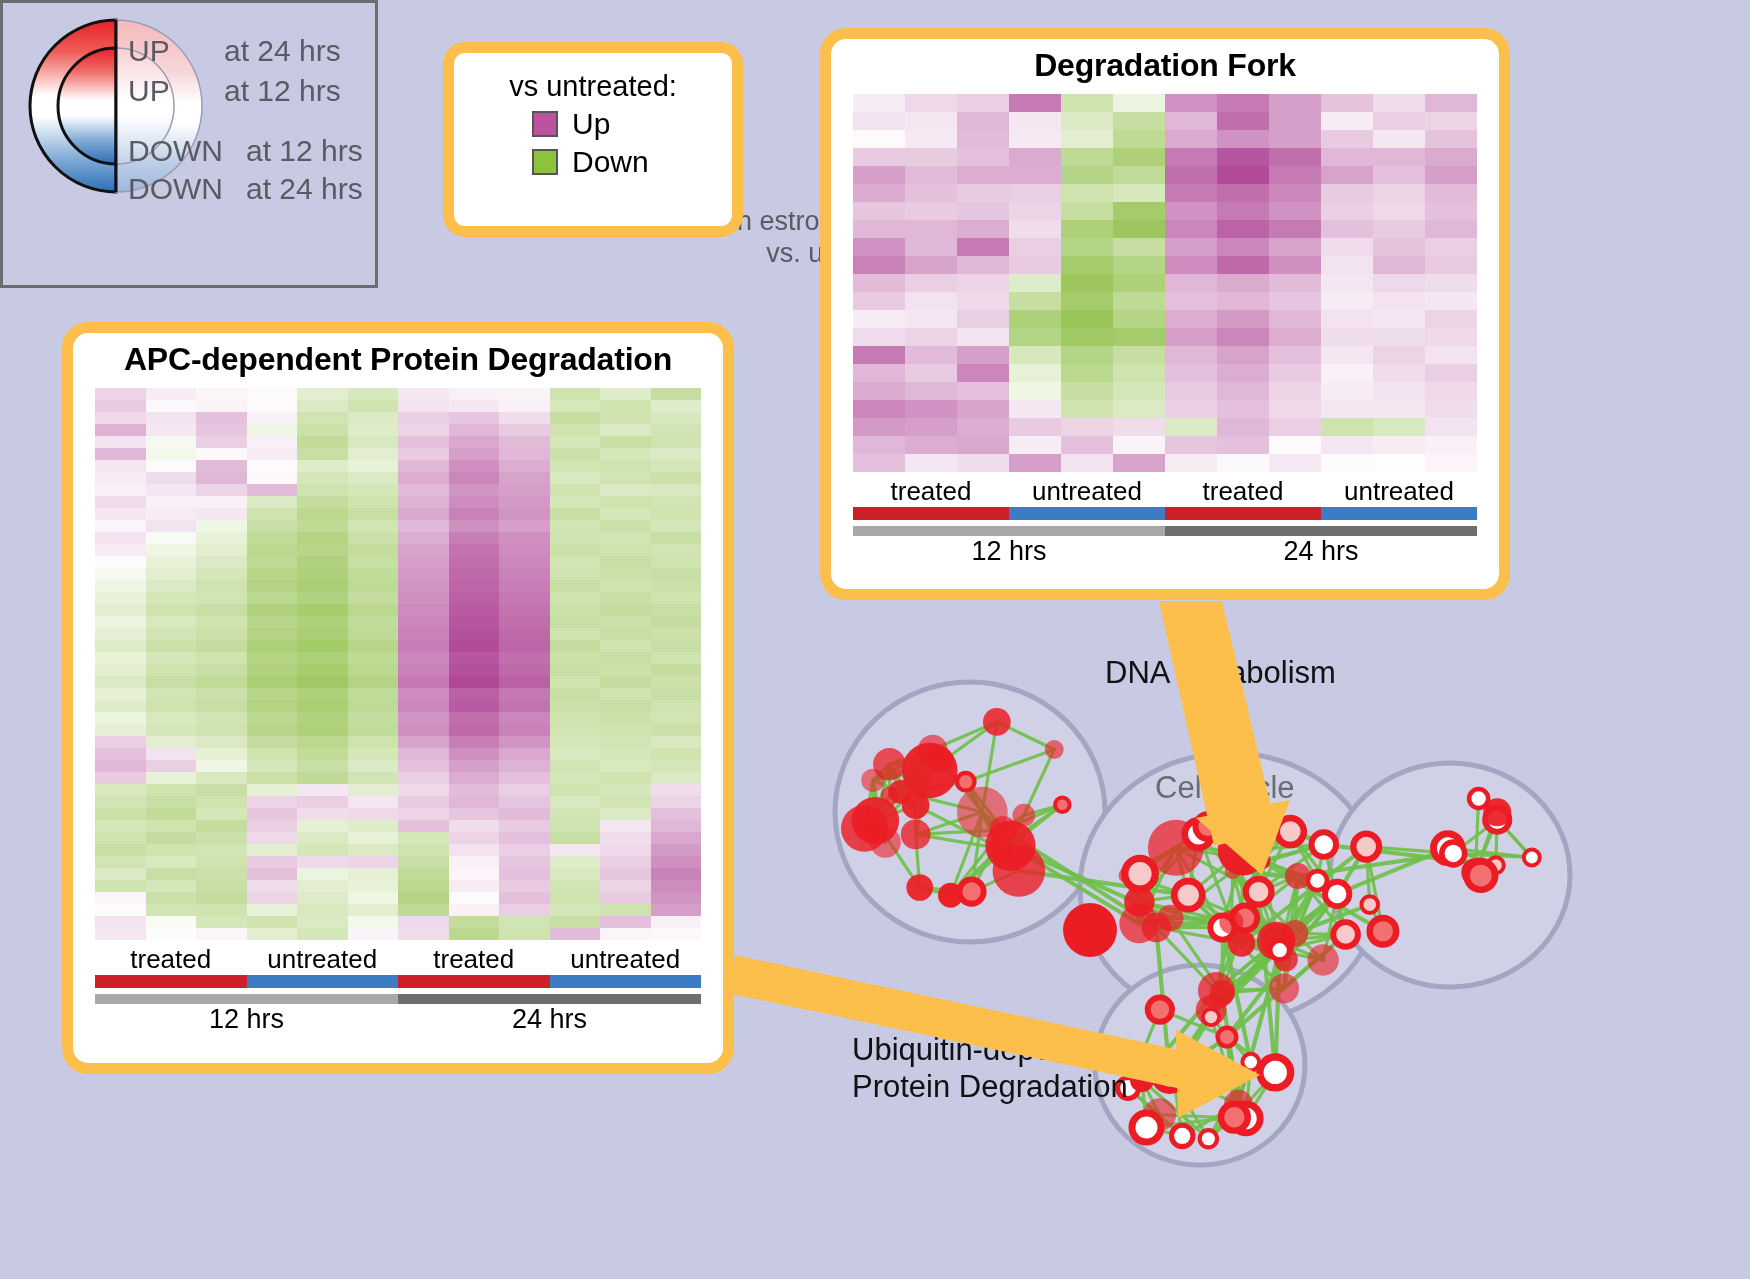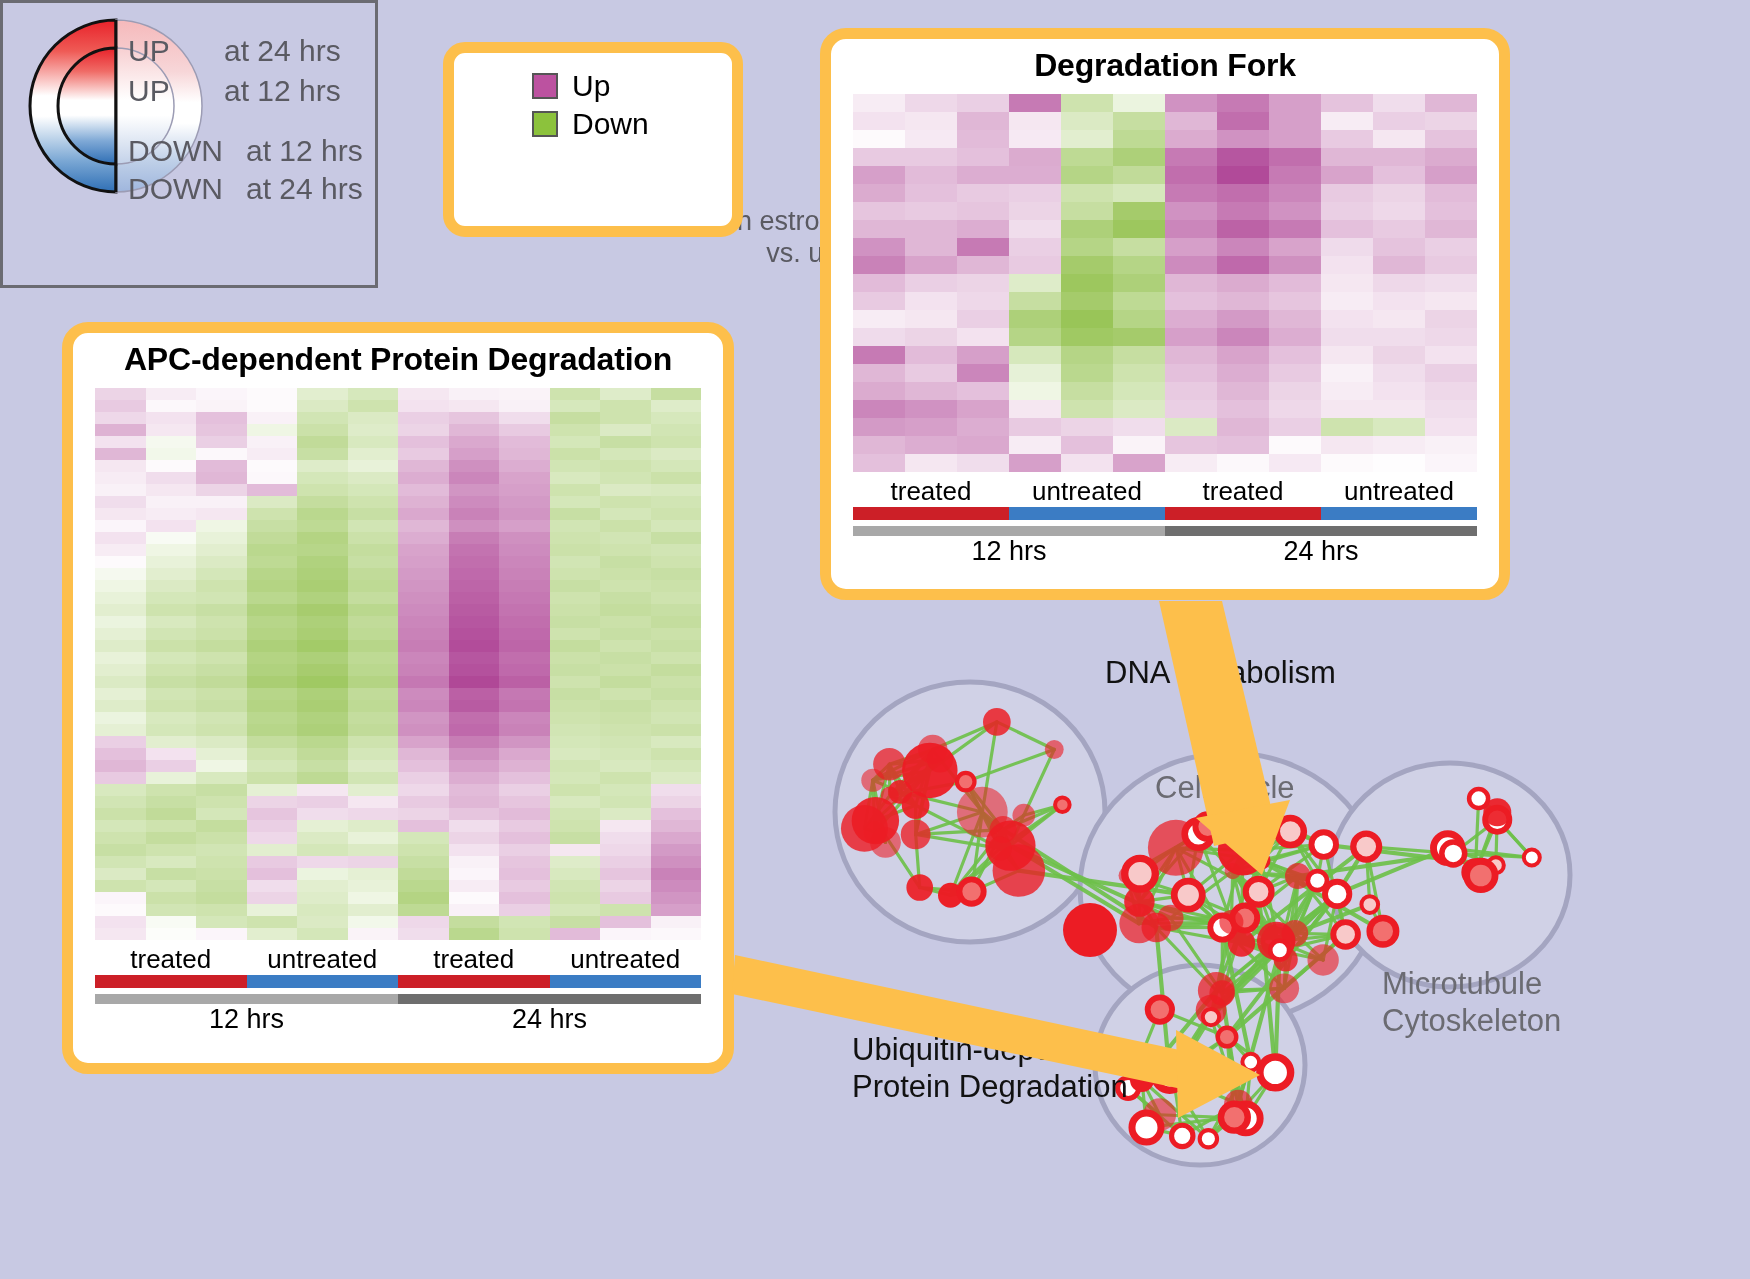--- a/index.html
+++ b/index.html
@@ -134,20 +134,21 @@
   <div class="key-row" style="left:246px;top:172px;">at 24 hrs</div>
 
   <div id="key-footer">
     <div>in estrogen-treated cells</div>
     <div>vs. untreated cells</div>
   </div>
 </div>
 
 <div id="legend-box" class="panel">
   <div id="legend-title">
+    <div>vs untreated:</div>
   </div>
   <div class="legend-item">
     <span class="legend-swatch" id="sw-up" style="background: rgb(188, 82, 160);"></span>
     <span class="legend-label">Up</span>
   </div>
   <div class="legend-item">
     <span class="legend-swatch" id="sw-down" style="background: rgb(140, 194, 60);"></span>
     <span class="legend-label">Down</span>
   </div>
 </div>
@@ -1405,22 +1406,20 @@
         <circle cx="436.99718669675804" cy="437.0721394638464" r="9.25917201070115" fill="#f2706f" stroke="#ec1c24" stroke-width="4.444402565136552"></circle>
         <circle cx="444.3350000150823" cy="517.1971930579305" r="13.420884345658123" fill="#f2706f" stroke="#ec1c24" stroke-width="6.442024485915899"></circle>
         <circle cx="356.4748586464161" cy="527.4577778644035" r="14.509958783630282" fill="#ffffff" stroke="#ec1c24" stroke-width="6.964780216142535"></circle>
         <circle cx="300" cy="330" r="27" fill="#ec1c24" fill-opacity="1"></circle>
         <circle cx="352" cy="480" r="12" fill="#ec1c24" fill-opacity="1"></circle>
       </g>
   </svg>
 
   <div class="net-label" style="left:315px;top:55px;font-size:31px;color:#111;">DNA Metabolism</div>
   <div class="net-label" style="left:365px;top:170px;font-size:31px;color:#6b6b72;">Cell Cycle</div>
-  <div class="net-label" style="left:592px;top:365px;font-size:31px;color:#6b6b72;line-height:1.2;text-align:left;">Microtubule
-Cytoskeleton</div>
   <div class="net-label" style="left:62px;top:432px;font-size:31px;color:#111;line-height:1.18;text-align:left;">Ubiquitin-dependent
 Protein Degradation</div>
 </div>
 
 <svg class="arrow-svg" width="1750" height="1279">
 
   <path d="M1159,601 L1222,601 L1277,832 L1214,846 Z" fill="#fdbf4b"></path>
   <path d="M1196,818 L1290,800 L1262,875 Z" fill="#fdbf4b"></path>
 
   <path d="M735,955 L1203,1055 L1196,1092 L732,994 Z" fill="#fdbf4b"></path>

